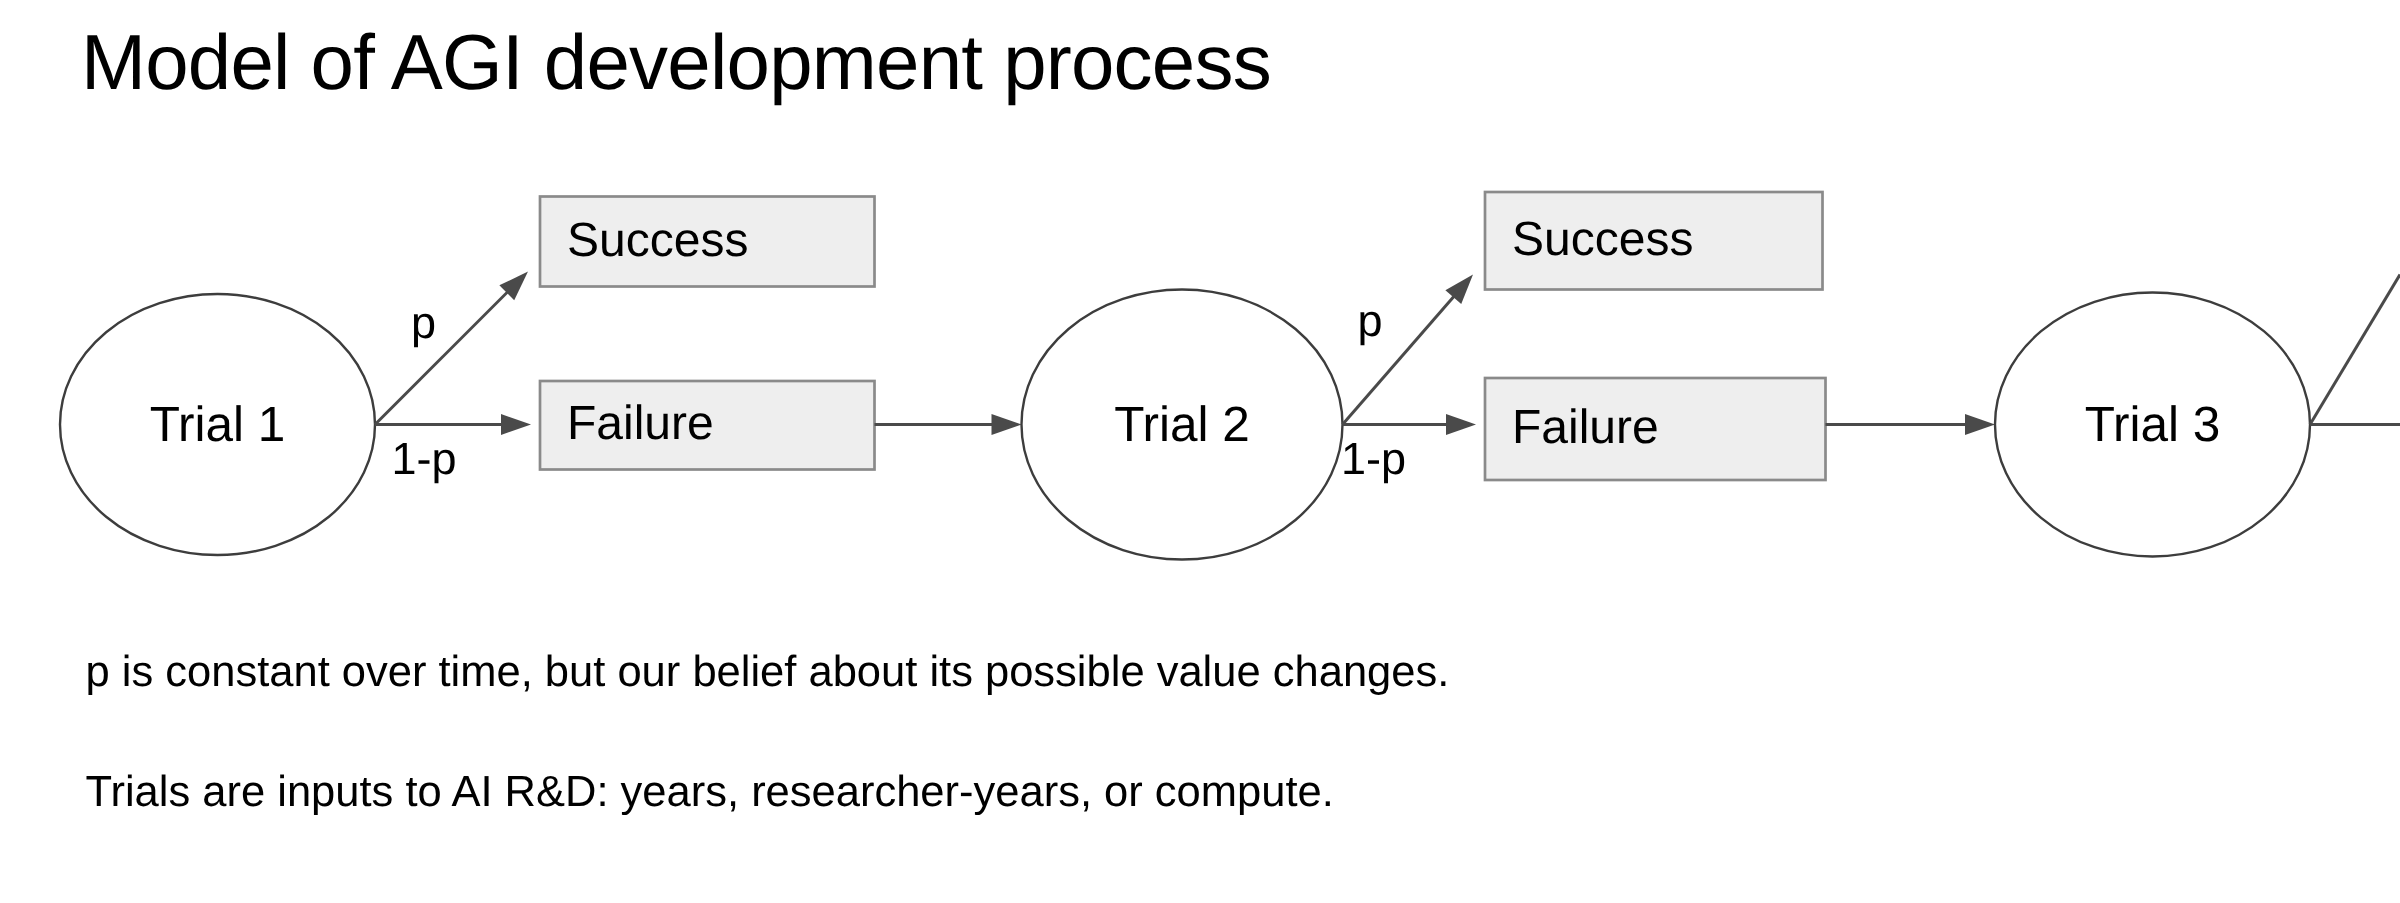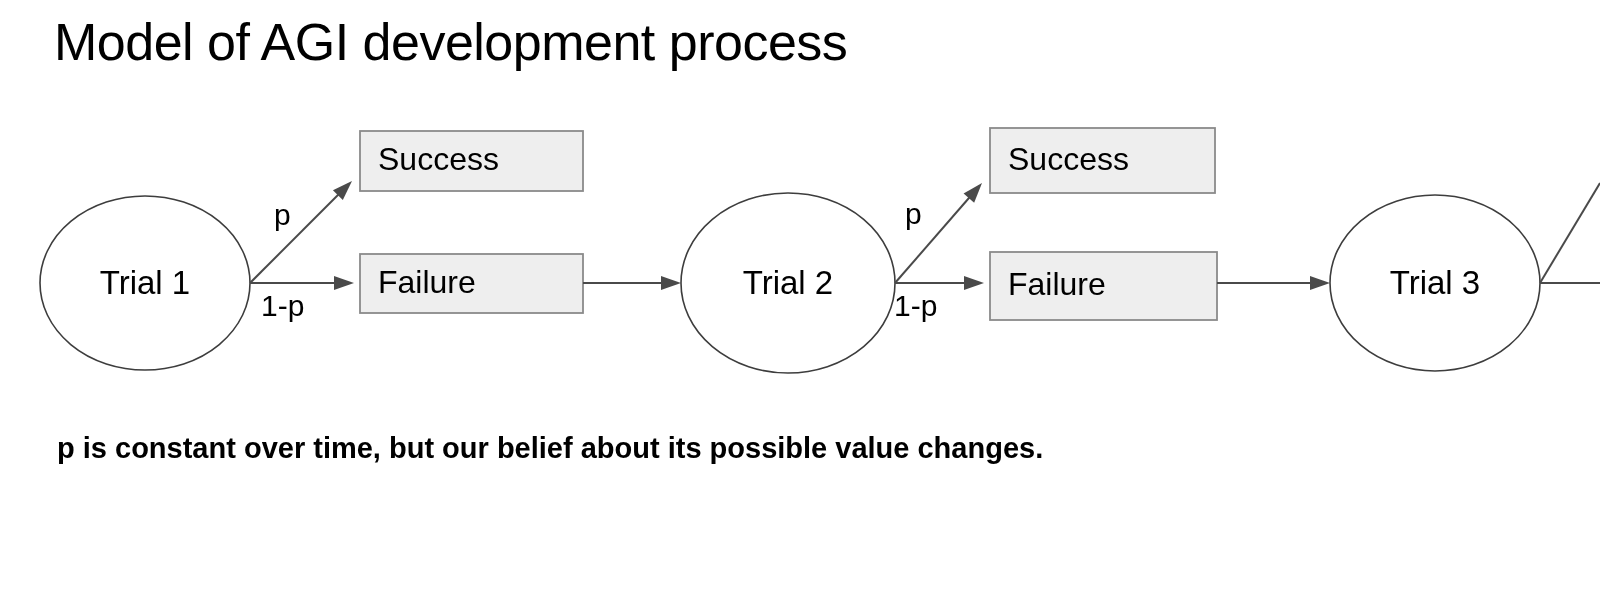--- a/index.html
+++ b/index.html
@@ -75,21 +75,21 @@
   .edge-label {
     font-family: "Liberation Sans", sans-serif;
     font-size: 30px;
     fill: #000000;
   }
   .body-text {
     position: absolute;
     left: 57px;
     font-family: "Liberation Sans", sans-serif;
     font-size: 29px;
-    font-weight: 700;
+    font-weight: 400;
     color: #000000;
     white-space: nowrap;
   }
   .body-text.line-1 { top: 432px; }
   .body-text.line-2 { top: 512px; }
 </style>
 </head>
 <body>
 
 <div class="slide">
@@ -156,14 +156,15 @@
         <text class="node-label" id="t3-label" text-anchor="middle" dominant-baseline="middle" x="1435" y="185">Trial 3</text>
         <line class="edge-line" id="t3-succ-line" x1="1540" y1="183" x2="1600" y2="83"></line>
         <line class="edge-line" id="t3-fail-line" x1="1540" y1="183" x2="1600" y2="183"></line>
       </g>
 
     </svg>
   </div>
 
   <div class="body-text line-1">p is constant over time, but our belief about its possible value changes.</div>
 
+  <div class="body-text line-2">Trials are inputs to AI R&amp;D: years, researcher-years, or compute.</div>
 
 </div>
 
 </body></html>

